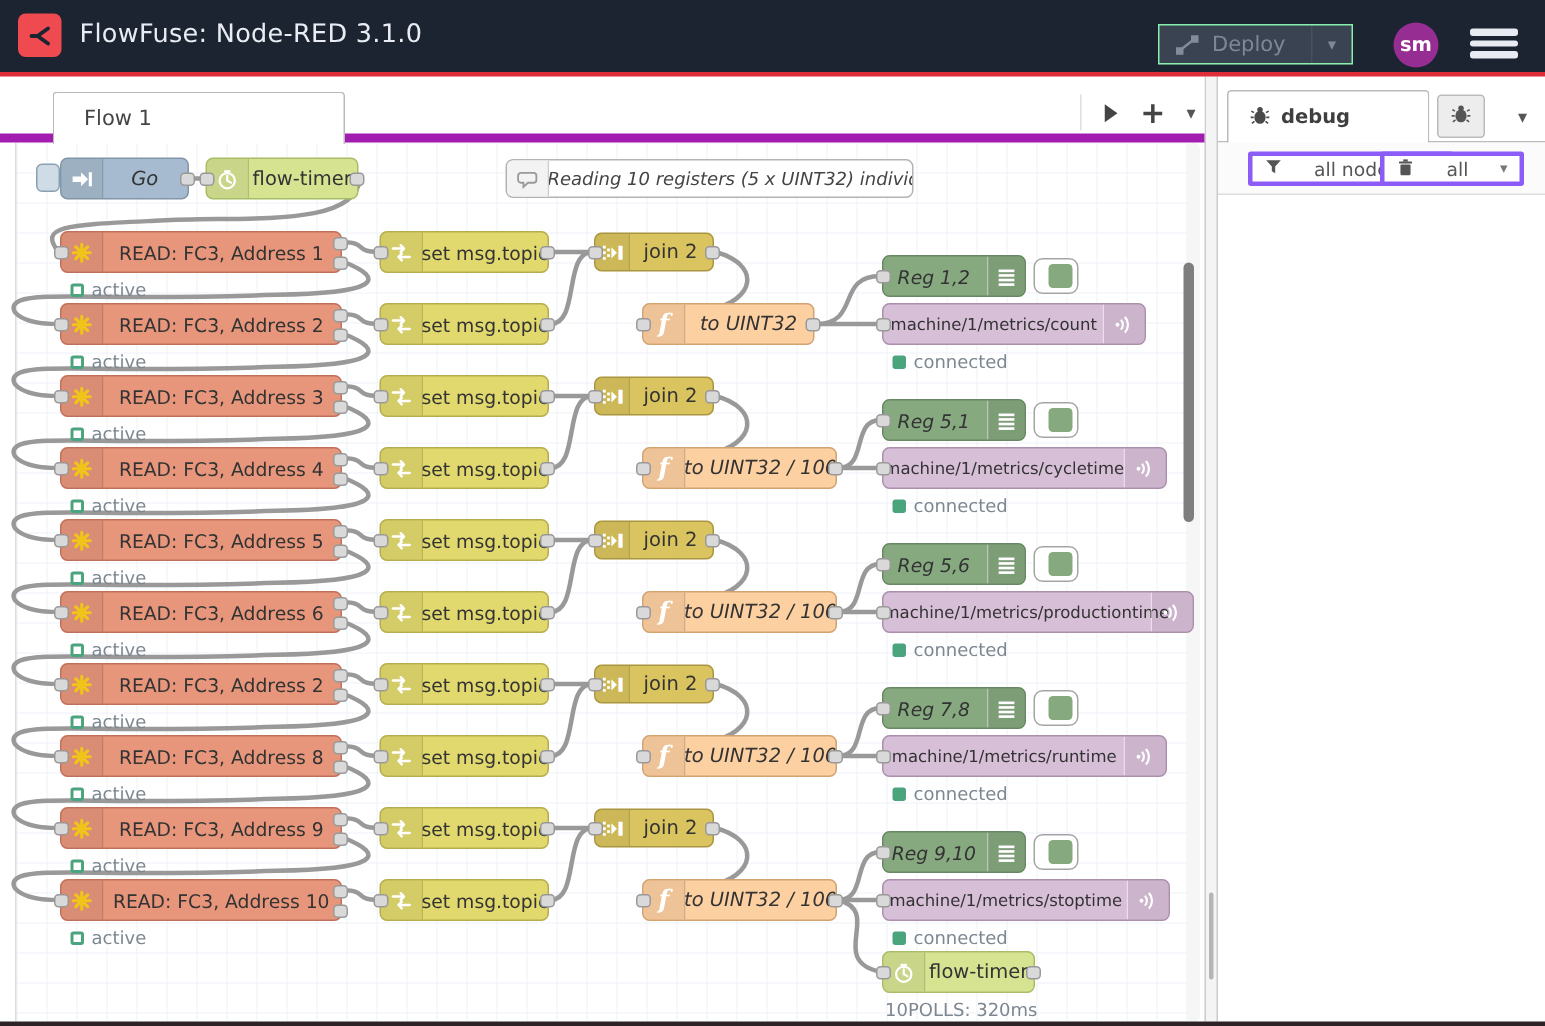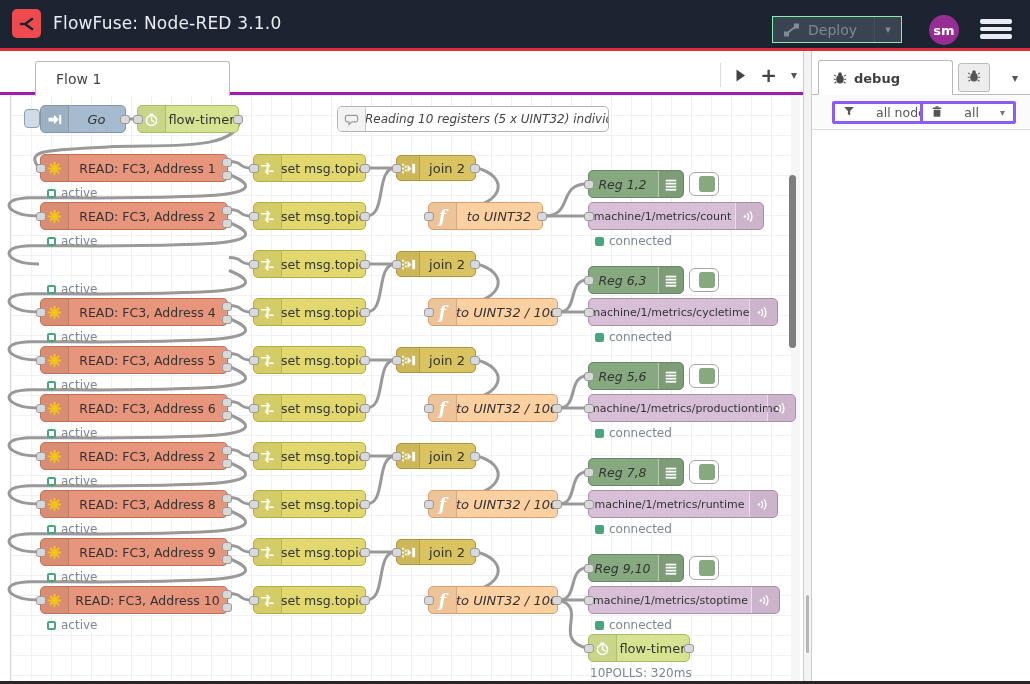--- a/index.html
+++ b/index.html
@@ -14,21 +14,21 @@
           box-sizing:border-box;display:flex;align-items:center;color:#7e8897;font-size:14px;cursor:pointer;}
   .deploy .dep-ic{margin:0 8px 0 10px;display:flex;}
   .deploy .dep-caret{margin-left:auto;width:26px;text-align:center;font-size:11px;color:#7e8897;
           border-left:1px solid rgba(255,255,255,.07);align-self:stretch;display:flex;align-items:center;justify-content:center;}
   .avatar{position:absolute;left:929px;top:15px;width:30px;height:30px;border-radius:50%;background:#962d92;
           color:#fff;font-size:13px;font-weight:bold;display:flex;align-items:center;justify-content:center;cursor:pointer;}
   .menu{position:absolute;left:980px;top:19px;width:32px;cursor:pointer;}
   .menu i{display:block;height:4.5px;background:#e8ecf2;border-radius:2px;margin-bottom:3.2px;}
   .redline{position:absolute;left:0;top:48px;width:1030px;height:3px;background:#e02b38;z-index:21;}
   
-  .tabbar{position:absolute;left:0;top:51px;width:803px;height:44px;background:#fff;border-bottom:3px solid #a21caf;
+  .tabbar{position:absolute;left:0;top:51px;width:803px;height:44px;background:#fff;border-bottom:6px solid #a21caf;
           box-sizing:border-box;z-index:10;}
   .tab{position:absolute;left:35px;top:10px;height:35px;width:195px;background:#fff;border:1px solid #bbb;border-bottom:none;
        border-radius:3px 3px 0 0;box-sizing:border-box;display:flex;align-items:center;padding-left:20px;
        font-size:14px;color:#444;cursor:pointer;}
   .tab-actions{position:absolute;right:6px;top:12px;height:24px;display:flex;align-items:center;gap:14px;
        padding-left:14px;border-left:1px solid #ddd;}
   .ta-play,.ta-plus,.ta-caret{color:#444;cursor:pointer;display:flex;align-items:center;}
   .ta-plus{font-size:20px;font-weight:bold;line-height:1;}
   .ta-caret{font-size:12px;color:#555;}
   
@@ -204,20 +204,33 @@
         </span>
         <span class="lbl " style="padding-left:27px;">READ: FC3, Address 2</span>
         <span class="port" style="left:-5px;top:9px"></span>
         <span class="port" style="right:-5px;top:3px"></span>
                                    <span class="port" style="right:-5px;top:16px"></span>
       </div>
       <div class="status" style="left: 47px; top: 234px;">
         <span class="sq ring"></span>
         <span>active</span>
       </div>
+      <div class="node n-modbus" style="left: 40px; top: 250px; width: 188px; height: 28px;">
+        <span class="strip stripL">
+          <svg width="15" height="15" viewBox="0 0 16 16">
+            <g stroke="#f0c419" stroke-width="2.3" stroke-linecap="round">
+              <path d="M8 2v12M2 8h12M3.8 3.8l8.4 8.4M12.2 3.8l-8.4 8.4"></path>
+            </g>
+          </svg>
+        </span>
+        <span class="lbl " style="padding-left:27px;">READ: FC3, Address 3</span>
+        <span class="port" style="left:-5px;top:9px"></span>
+        <span class="port" style="right:-5px;top:3px"></span>
+                                   <span class="port" style="right:-5px;top:16px"></span>
+      </div>
       <div class="status" style="left: 47px; top: 282px;">
         <span class="sq ring"></span>
         <span>active</span>
       </div>
       <div class="node n-modbus" style="left: 40px; top: 298px; width: 188px; height: 28px;">
         <span class="strip stripL">
           <svg width="15" height="15" viewBox="0 0 16 16">
             <g stroke="#f0c419" stroke-width="2.3" stroke-linecap="round">
               <path d="M8 2v12M2 8h12M3.8 3.8l8.4 8.4M12.2 3.8l-8.4 8.4"></path>
             </g>
@@ -585,21 +598,21 @@
         <span class="strip stripR">
           <svg width="14" height="15" viewBox="0 0 16 16">
             <g fill="#fff">
               <rect x="2" y="2.5" width="12" height="2"></rect>
               <rect x="2" y="6" width="12" height="2"></rect>
               <rect x="2" y="9.5" width="12" height="2"></rect>
               <rect x="2" y="13" width="12" height="2"></rect>
             </g>
           </svg>
         </span>
-        <span class="lbl it" style="padding-right:27px;">Reg 6,3</span>
+        <span class="lbl it" style="padding-right:27px;">Reg 5,1</span>
         <span class="port" style="left:-5px;top:9px"></span>
       </div>
       <div class="dbg-toggle" style="left: 689px; top: 268px;">
         <i></i>
       </div>
       <div class="node n-debug" style="left: 588px; top: 362px; width: 96px; height: 28px;">
         <span class="strip stripR">
           <svg width="14" height="15" viewBox="0 0 16 16">
             <g fill="#fff">
               <rect x="2" y="2.5" width="12" height="2"></rect>

